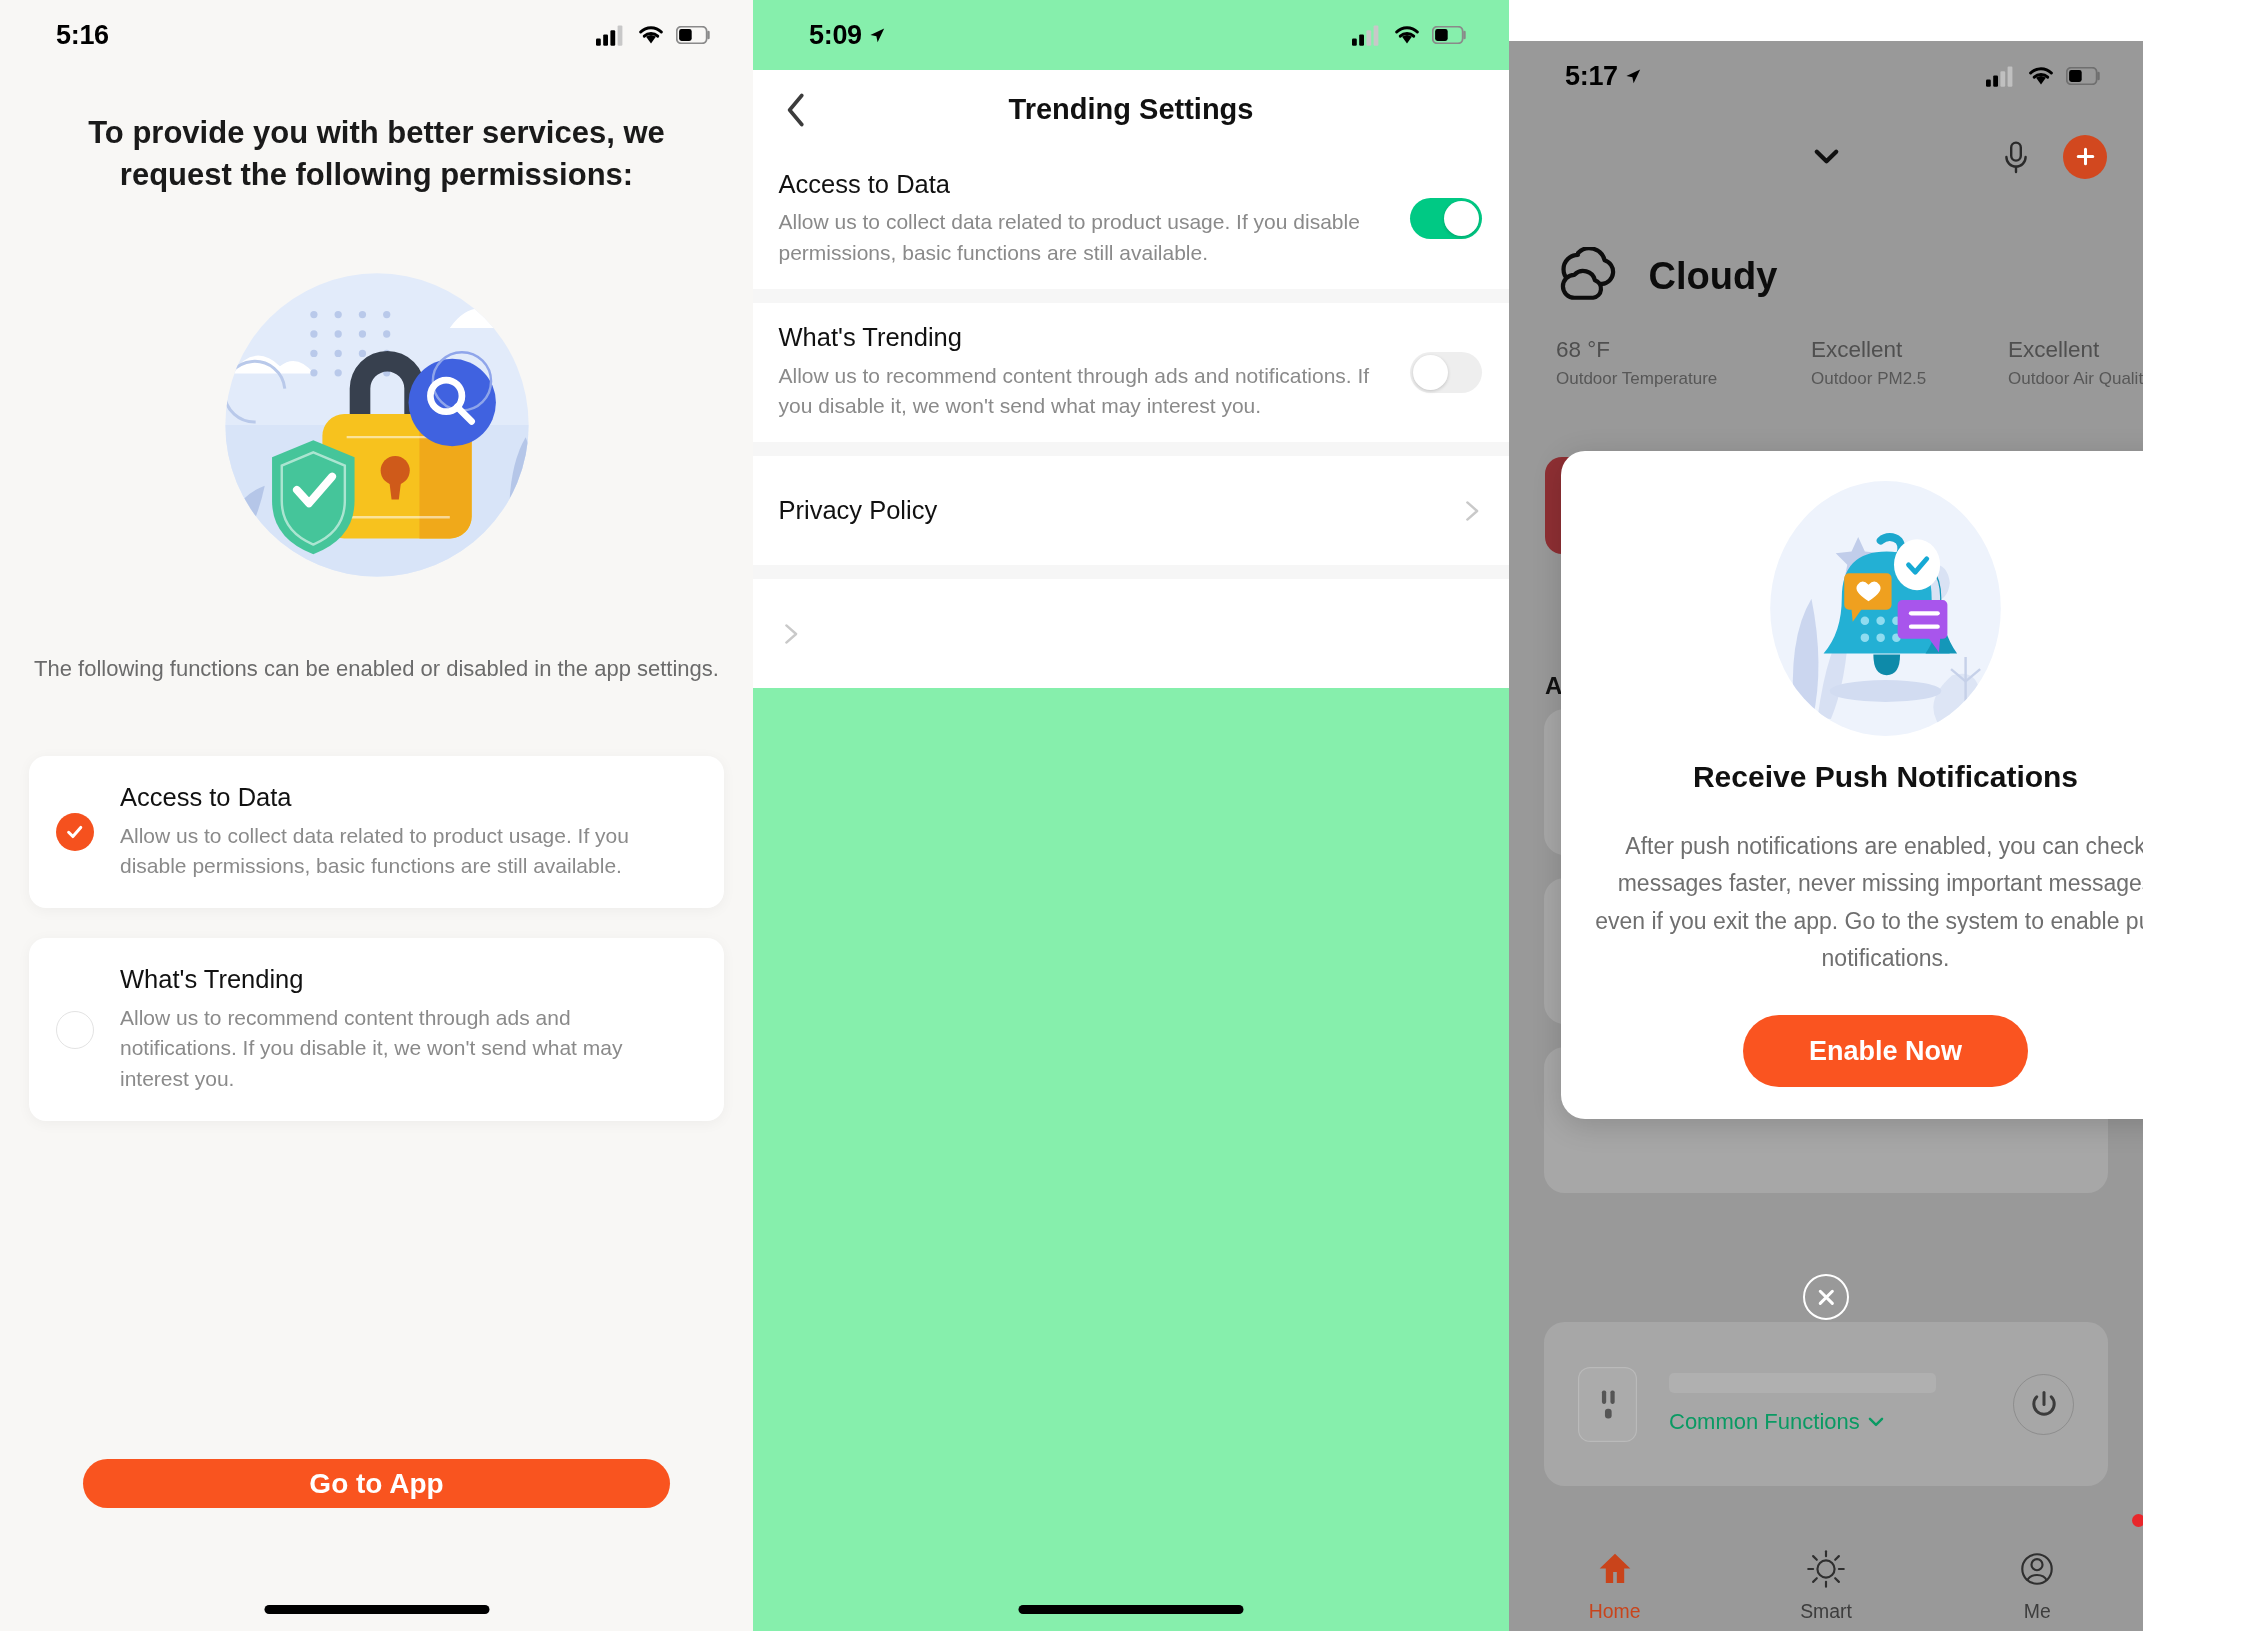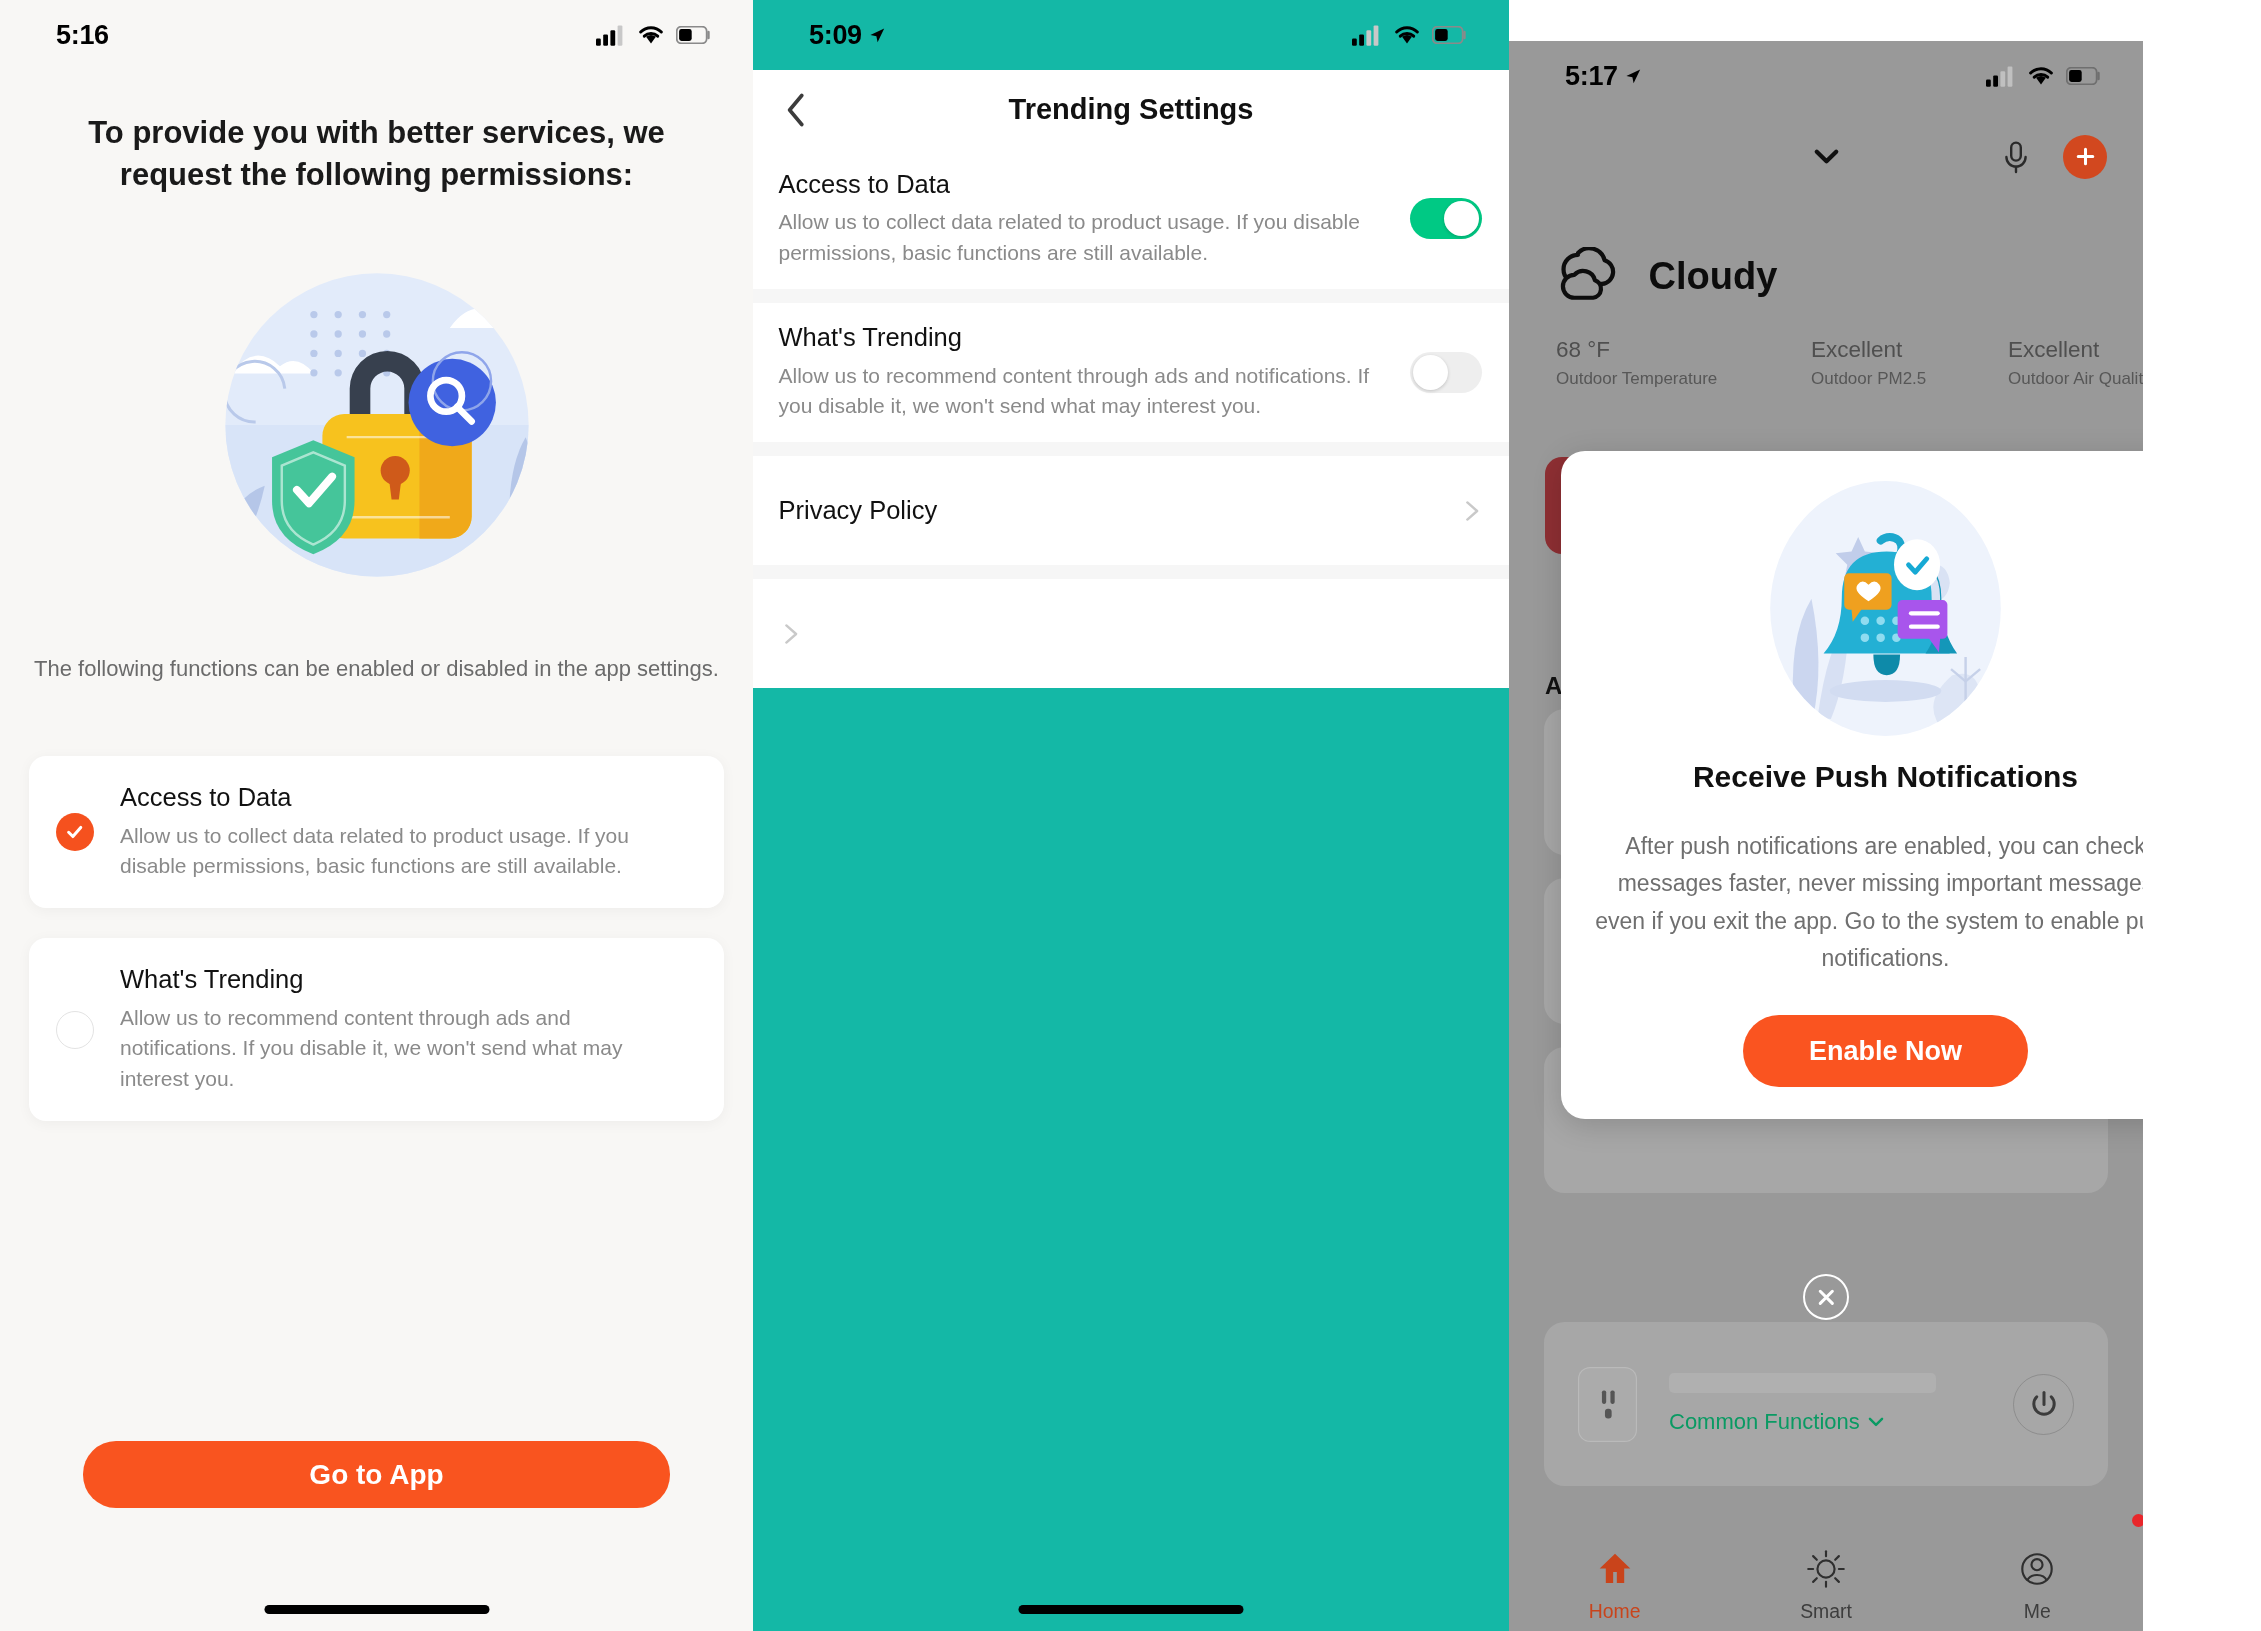--- a/index.html
+++ b/index.html
@@ -7,21 +7,21 @@
   body {
     font-family:"Liberation Sans", sans-serif;
     background:#ffffff;
     display:flex;
     overflow:hidden;
   }
 
   
   .panel { position:relative; height:1631px; overflow:hidden; flex:0 0 auto; }
   .panel-1 { width:753px; background:#f8f7f5; }
-  .panel-2 { width:756px; background:#14b8a6; }
+  .panel-2 { width:756px; background:#86efac; }
   .panel-3 { width:634px; background:#999999;margin-top:41px; }
 
   
   .statusbar {
     position:absolute; top:0; left:0; right:0; height:70px;
     display:flex; align-items:center; justify-content:space-between;
     padding:0 42px 0 56px; z-index:30;
   }
   .sb-time { font-size:27px; font-weight:700; letter-spacing:-0.3px; color:#000; display:flex; align-items:center; gap:6px; }
   .sb-loc { width:18px; height:18px; display:inline-block; }
@@ -56,21 +56,21 @@
   .p1-radio {
     width:38px; height:38px; border-radius:50%;
     display:flex; align-items:center; justify-content:center;
   }
   .p1-radio.on  { background:#f5511e; }
   .p1-radio.off { background:#ffffff; border:1.8px solid #e3e3e3; }
   .p1-card-body { flex:1 1 auto; padding-right:9.7px; }
   .p1-card-title { font-size:25.5px; font-weight:400; color:#111; margin-bottom:8.5px; }
   .p1-card-desc { font-size:21px; line-height:1.45; color:#8a8a8a; }
   .p1-cta {
-    position:absolute; left:83px; right:83px; bottom:123px; height:67px;
+    position:absolute; left:83px; right:83px; bottom:123px; height:49px;
     background:#f9541f; border-radius:33px; color:#fff;
     font-size:28px; font-weight:700; display:flex; align-items:center; justify-content:center;
     border:none; cursor:pointer; font-family:inherit;
   }
 
   
   .p2-nav {
     position:absolute; top:70px; left:0; right:0; height:79px;
     background:#fff; display:flex; align-items:center; justify-content:center;
   }

